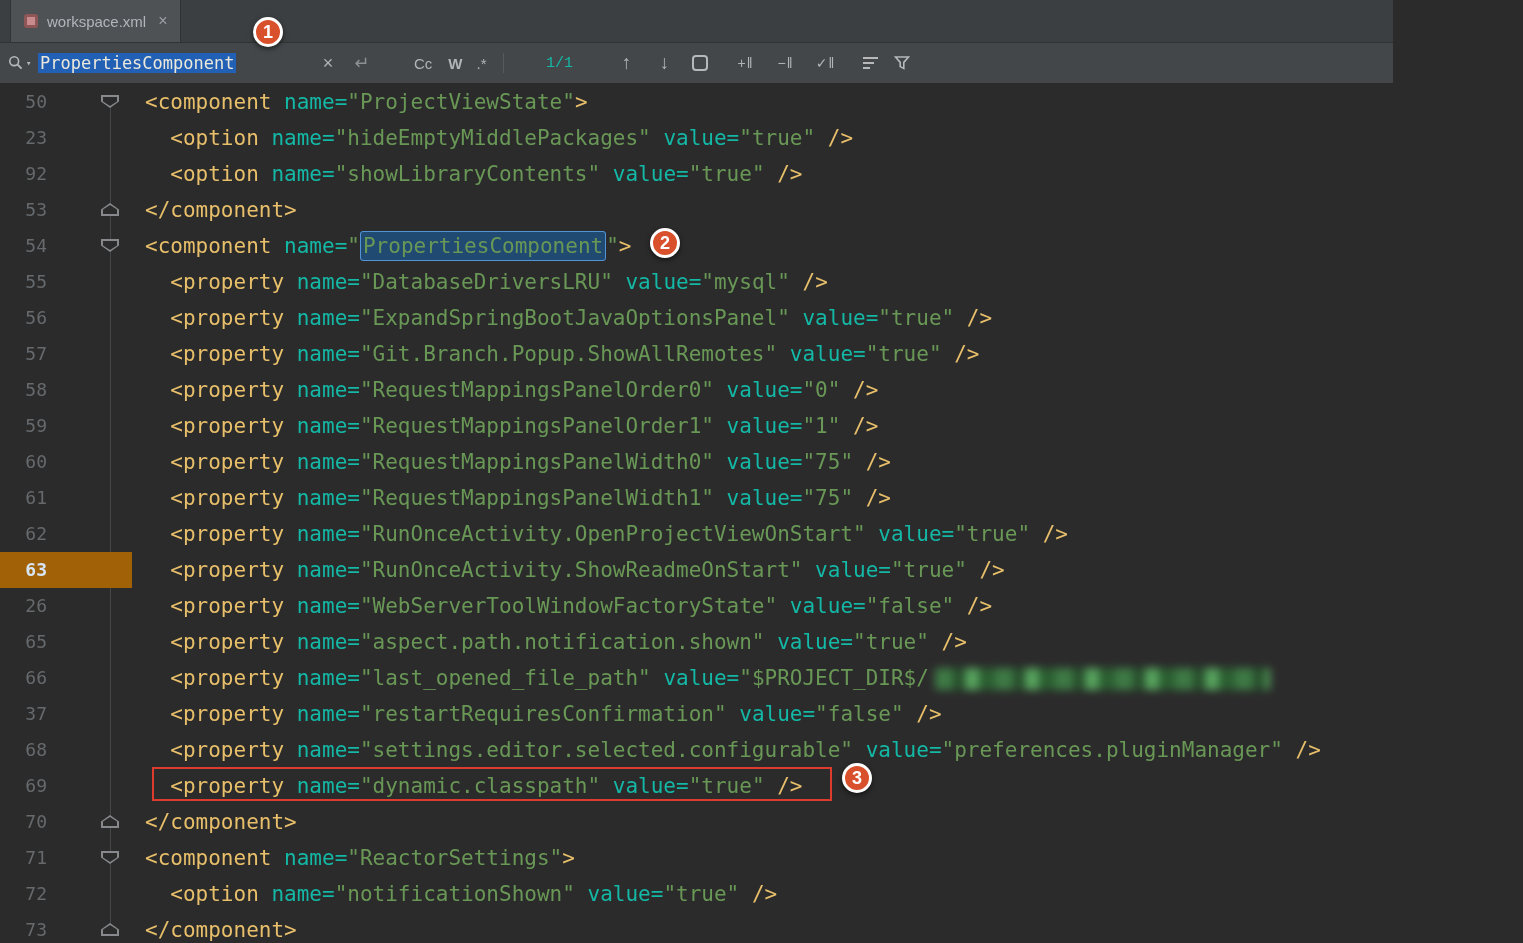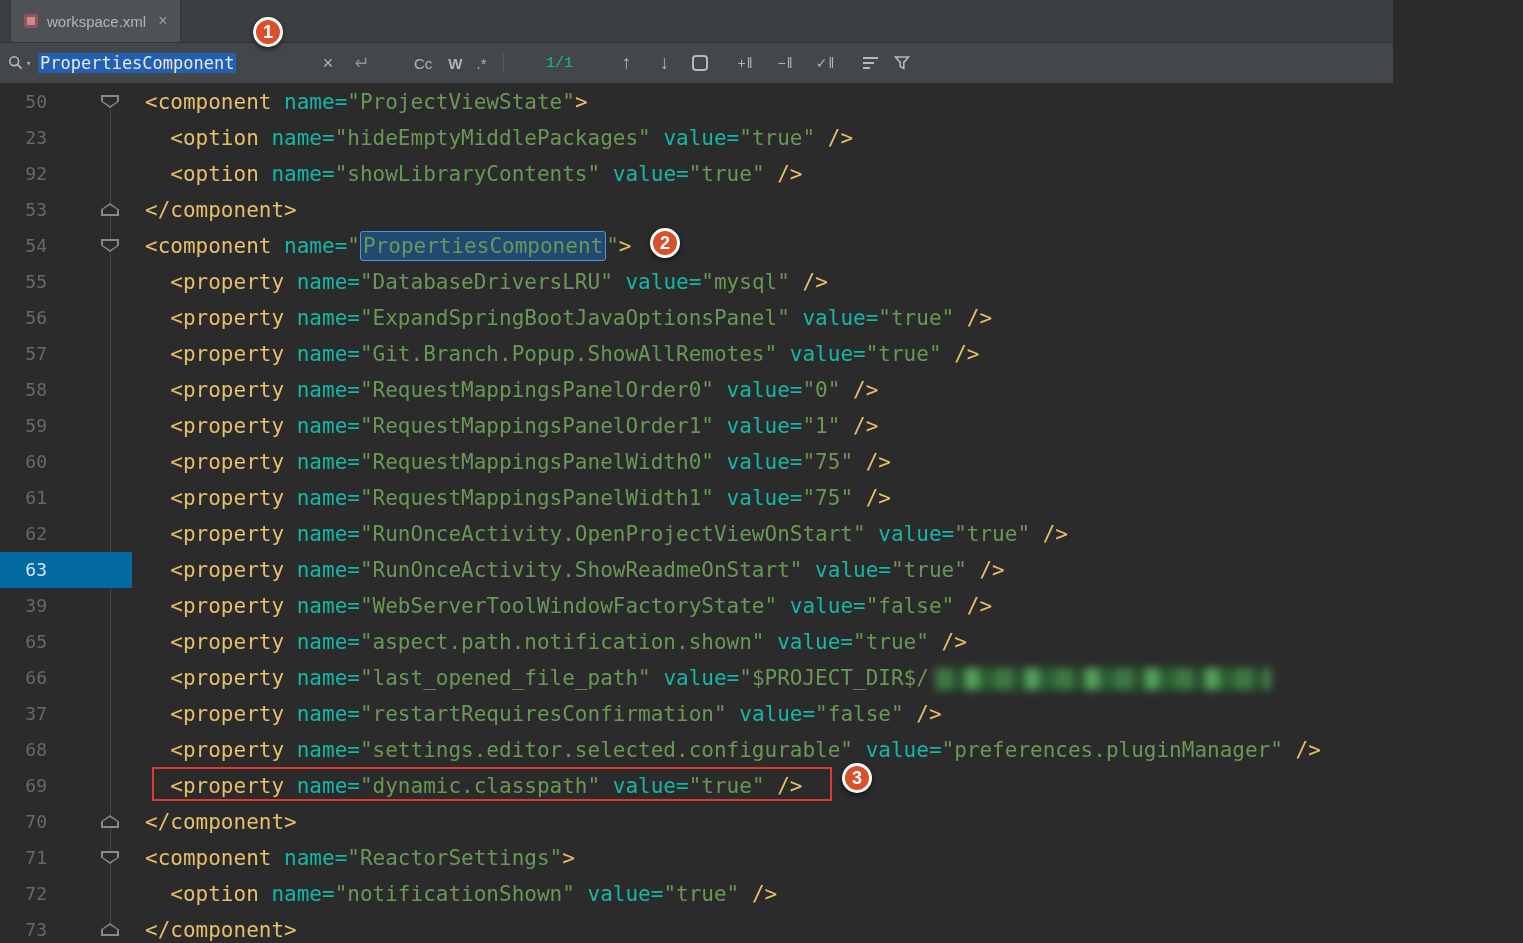--- a/index.html
+++ b/index.html
@@ -26,21 +26,21 @@
   .fb-count { color:#14b8a6; font-family:Liberation Mono, monospace; font-size:15px; width:56px; text-align:center; flex:none; }
   .square-icon { width:16px; height:16px; border:2px solid #b6b8ba; border-radius:4px; flex:none; cursor:pointer; }
   .occ { font-size:14px; letter-spacing:1px; }
 
   
   .editor { position:absolute; top:84px; left:0; right:0; bottom:0; background:#2b2b2b;
             font-size:21px; line-height:36px; overflow:hidden; }
   .fold-guide { position:absolute; left:110px; top:18px; height:828px; width:1px; background:#5a5d5f; opacity:.55; }
   .code-line { display:flex; height:36px; }
   .gutter { width:132px; flex:none; position:relative; }
-  .gutter.current { background:#0369a1; }
+  .gutter.current { background:#a16207;font-weight:bold; }
   .line-num { position:absolute; left:0; width:47px; text-align:right; font-size:18px; line-height:36px; color:#666a6d; }
   .gutter.current .line-num { color:#d6e5f5; }
   .fold { position:absolute; left:101px; top:11px; width:18px; height:13px; cursor:pointer; }
   .fold i { position:absolute; display:block; }
   .fold .outer { inset:0; background:#87898c; }
   .fold .inner { inset:2px; background:#2b2b2b; }
   .fold-start .outer, .fold-start .inner { clip-path:polygon(0 0,100% 0,100% 50%,50% 100%,0 50%); }
   .fold-end .outer, .fold-end .inner { clip-path:polygon(50% 0,100% 50%,100% 100%,0 100%,0 50%); }
   .code { white-space:pre; padding-left:13px; }
   .tk-tag { color:#e8bf6a; }
@@ -210,21 +210,21 @@
           <div class="code" style="padding-left: 13px; text-indent: 0px; margin-left: 2ch;"><span class="tk-tag">&lt;property </span><span class="tk-attr">name=</span><span class="tk-str">"RunOnceActivity.OpenProjectViewOnStart"</span><span class="tk-attr"> value=</span><span class="tk-str">"true"</span><span class="tk-tag"> /&gt;</span></div>
         </div>
         <div class="code-line">
           <div class="gutter current">
             <span class="line-num">63</span>
           </div>
           <div class="code" style="padding-left: 13px; text-indent: 0px; margin-left: 2ch;"><span class="tk-tag">&lt;property </span><span class="tk-attr">name=</span><span class="tk-str">"RunOnceActivity.ShowReadmeOnStart"</span><span class="tk-attr"> value=</span><span class="tk-str">"true"</span><span class="tk-tag"> /&gt;</span></div>
         </div>
         <div class="code-line">
           <div class="gutter">
-            <span class="line-num">39</span>
+            <span class="line-num">26</span>
           </div>
           <div class="code" style="padding-left: 13px; text-indent: 0px; margin-left: 2ch;"><span class="tk-tag">&lt;property </span><span class="tk-attr">name=</span><span class="tk-str">"WebServerToolWindowFactoryState"</span><span class="tk-attr"> value=</span><span class="tk-str">"false"</span><span class="tk-tag"> /&gt;</span></div>
         </div>
         <div class="code-line">
           <div class="gutter">
             <span class="line-num">65</span>
           </div>
           <div class="code" style="padding-left: 13px; text-indent: 0px; margin-left: 2ch;"><span class="tk-tag">&lt;property </span><span class="tk-attr">name=</span><span class="tk-str">"aspect.path.notification.shown"</span><span class="tk-attr"> value=</span><span class="tk-str">"true"</span><span class="tk-tag"> /&gt;</span></div>
         </div>
         <div class="code-line">

